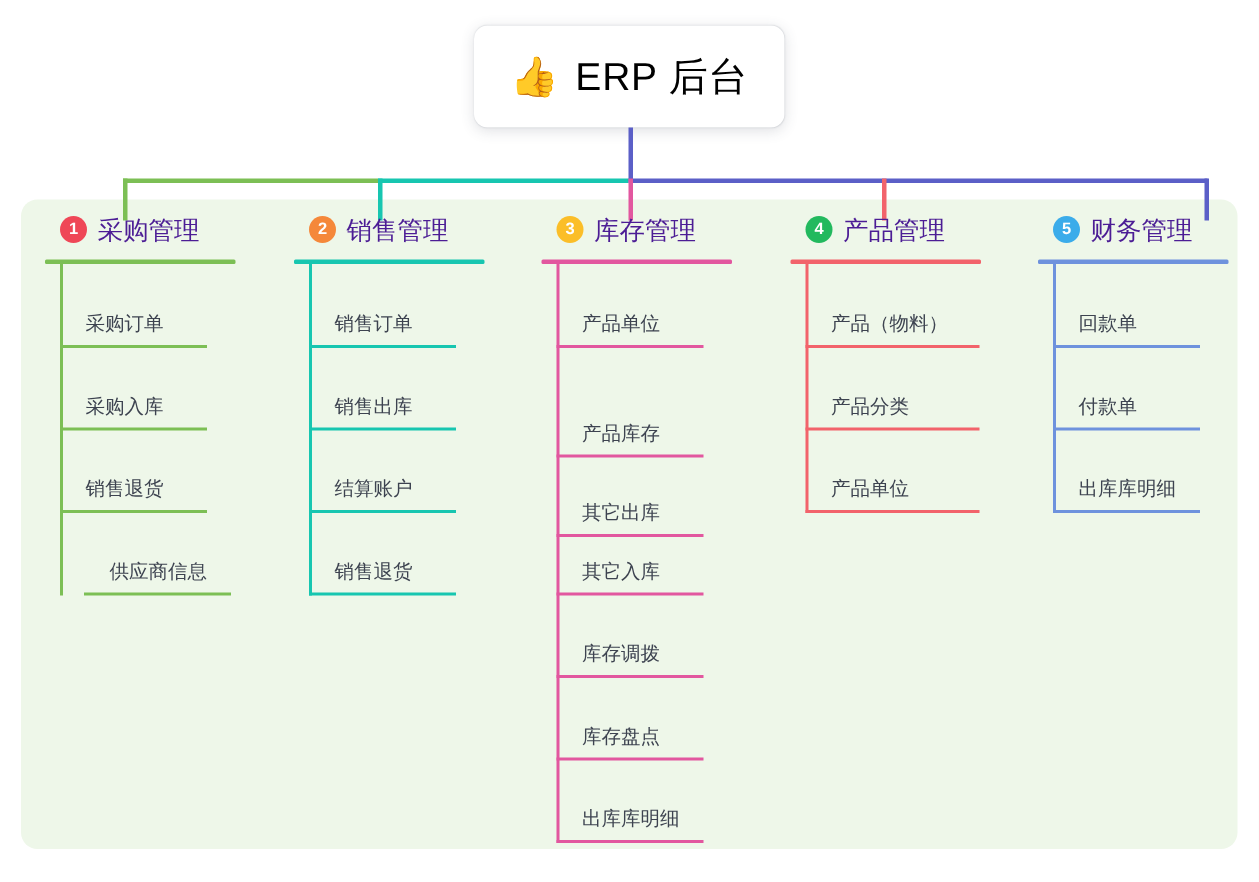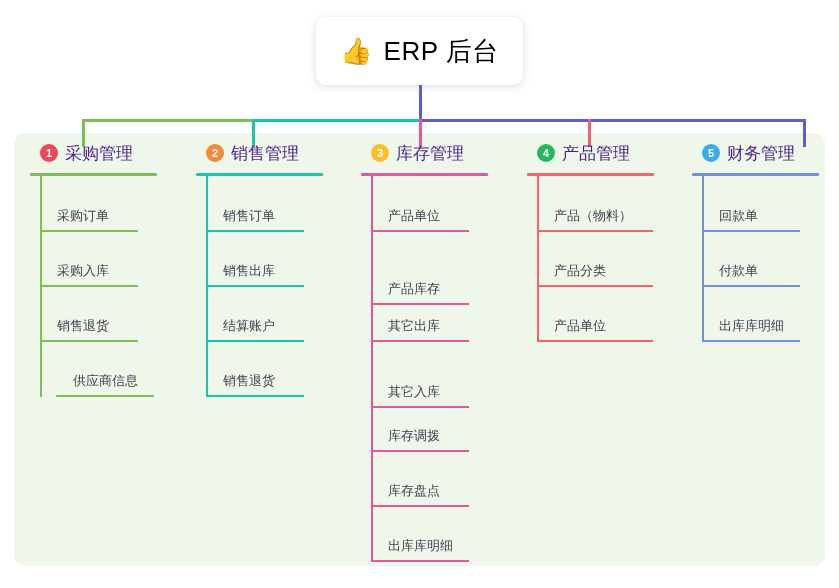--- a/index.html
+++ b/index.html
@@ -207,25 +207,25 @@
         <div class="header-rule" style="width: 127px; background: rgb(226, 87, 159);"></div>
         <div class="spine" style="height: 388px; background: rgb(226, 87, 159);"></div>
         <div class="leaf" style="top: 46px; width: 98px;">
           <span class="leaf-label">产品单位</span>
           <div class="leaf-rule" style="width: 98px; background: rgb(226, 87, 159);"></div>
         </div>
         <div class="leaf" style="top: 119px; width: 98px;">
           <span class="leaf-label">产品库存</span>
           <div class="leaf-rule" style="width: 98px; background: rgb(226, 87, 159);"></div>
         </div>
-        <div class="leaf" style="top: 156px; width: 98px;">
+        <div class="leaf" style="top: 172px; width: 98px;">
           <span class="leaf-label">其它出库</span>
           <div class="leaf-rule" style="width: 98px; background: rgb(226, 87, 159);"></div>
         </div>
-        <div class="leaf" style="top: 222px; width: 98px;">
+        <div class="leaf" style="top: 211px; width: 98px;">
           <span class="leaf-label">其它入库</span>
           <div class="leaf-rule" style="width: 98px; background: rgb(226, 87, 159);"></div>
         </div>
         <div class="leaf" style="top: 266px; width: 98px;">
           <span class="leaf-label">库存调拨</span>
           <div class="leaf-rule" style="width: 98px; background: rgb(226, 87, 159);"></div>
         </div>
         <div class="leaf" style="top: 321px; width: 98px;">
           <span class="leaf-label">库存盘点</span>
           <div class="leaf-rule" style="width: 98px; background: rgb(226, 87, 159);"></div>

